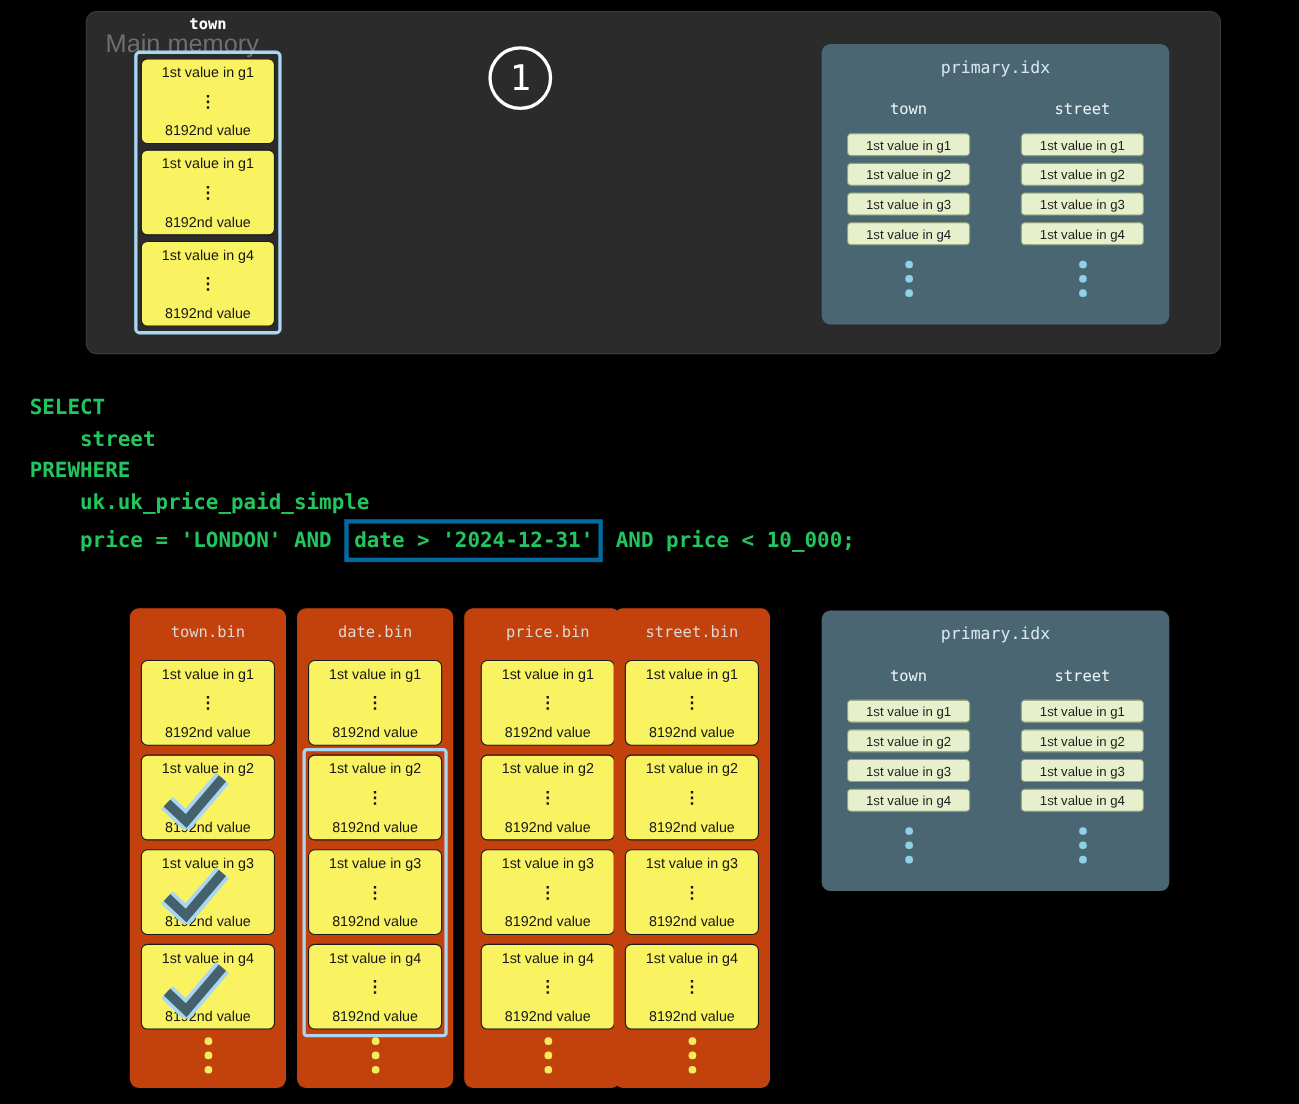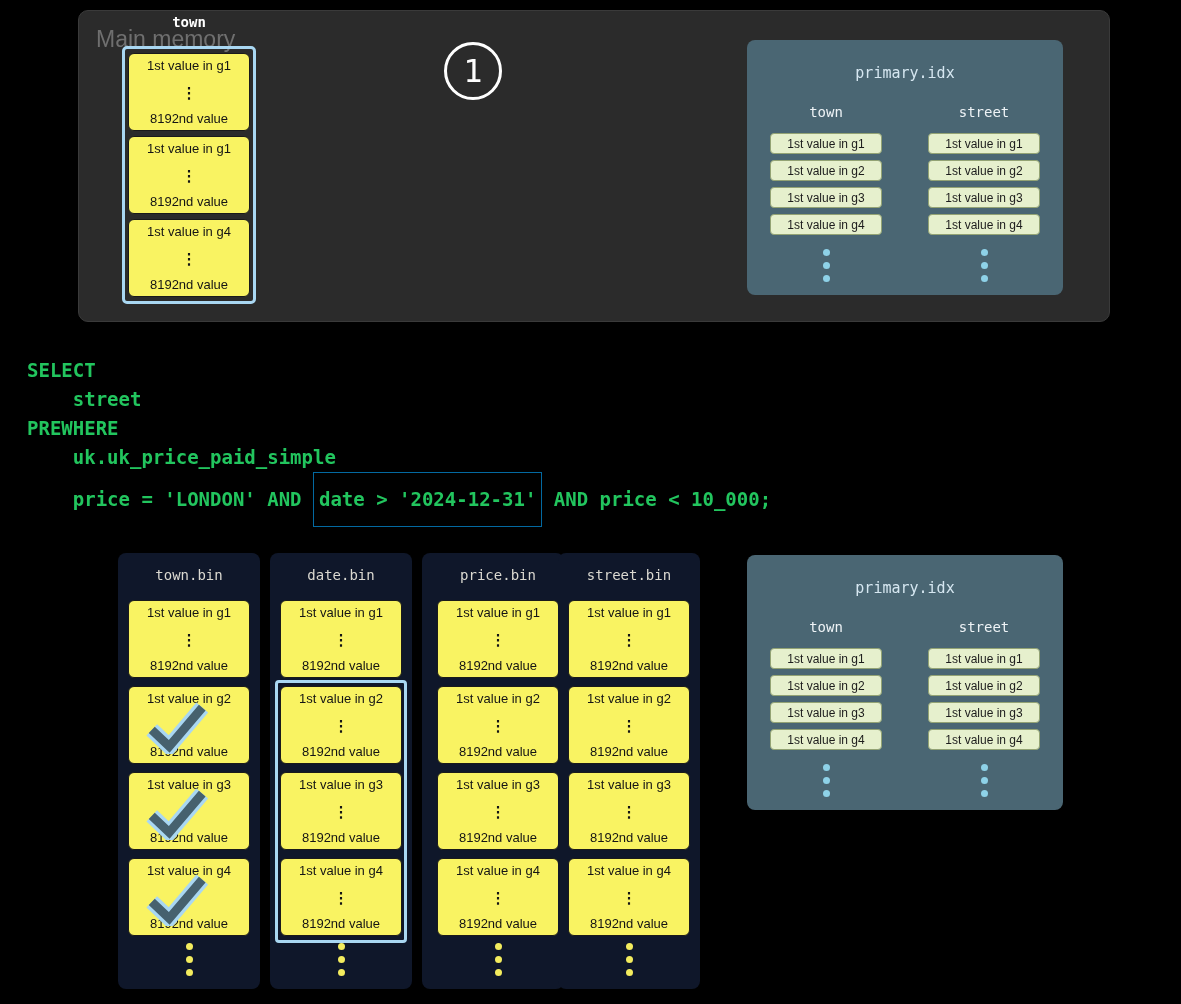--- a/index.html
+++ b/index.html
@@ -19,36 +19,36 @@
   
   .block { width:122px; height:78px; background:#f9f362; border:1px solid #1a1a1a; border-radius:6px;
            display:flex; flex-direction:column; align-items:center; justify-content:space-between;
            padding:4px 2px; color:#141414; font-size:13px; text-align:center; }
   .mem-frame .block { margin:0 auto 5px; }
   .mem-frame .block:last-child { margin-bottom:0; }
   .vdots { font-size:15px; font-weight:bold; line-height:1; color:#141414; }
 
   
   .idx-panel { width:316px; height:255px; background:#4a6673; border-radius:8px; }
-  .idx-title { padding-top:24px; text-align:center; color:#d6e7f1; font-size:15px; }
+  .idx-title { padding-top:12px; text-align:center; color:#d6e7f1; font-size:15px; }
   .idx-cols { display:flex; margin-top:22px; }
   .idx-col { flex:1; display:flex; flex-direction:column; align-items:center; }
   .idx-col-label { color:#eef3f6; font-size:14px; margin-bottom:13px; }
   .chip { width:112px; height:21px; background:#e6f0cd; border:1px solid #93a374; border-radius:4px;
           color:#1c1c1c; font-size:12px; display:flex; align-items:center; justify-content:center; margin-bottom:6px; }
   .idx-dots { margin-top:8px; display:flex; flex-direction:column; gap:6px; align-items:center; }
   .idx-dots i { width:7px; height:7px; border-radius:50%; background:#8ed2e8; }
 
   
   .sql { left:27px; top:356px; color:#22c55e; font-size:19px; font-weight:700; line-height:29px; }
   .sql-line { white-space:pre; height:29px; }
-  .hl { display:inline-block; border:1px solid #0369a1; padding:12px 5px; white-space:pre; }
-
-  
-  .bin-panel { top:553px; width:142px; height:436px; background:#0f172a; border-radius:8px; }
+  .hl { display:inline-block; border:4px solid #0369a1; padding:1px 5px; white-space:pre; }
+
+  
+  .bin-panel { top:553px; width:142px; height:436px; background:#c2410c; border-radius:8px; }
   .bin-title { padding-top:14px; height:32px; text-align:center; color:#dbd9d1; font-size:14px; }
   .bin-blocks { display:flex; flex-direction:column; align-items:center; gap:8px; margin-top:15px; }
   .col-dots { margin-top:7px; display:flex; flex-direction:column; gap:6px; align-items:center; }
   .col-dots i { width:7px; height:7px; border-radius:50%; background:#f3ec5e; }
   .check-icon { position:absolute; left:26px; width:66px; height:54px; z-index:4; }
   .date-frame { position:absolute; left:5px; top:127px; width:132px; height:263px; border:3px solid #a9d7f2; border-radius:4px; z-index:4; }
 </style>
 </head>
 <body>
 

